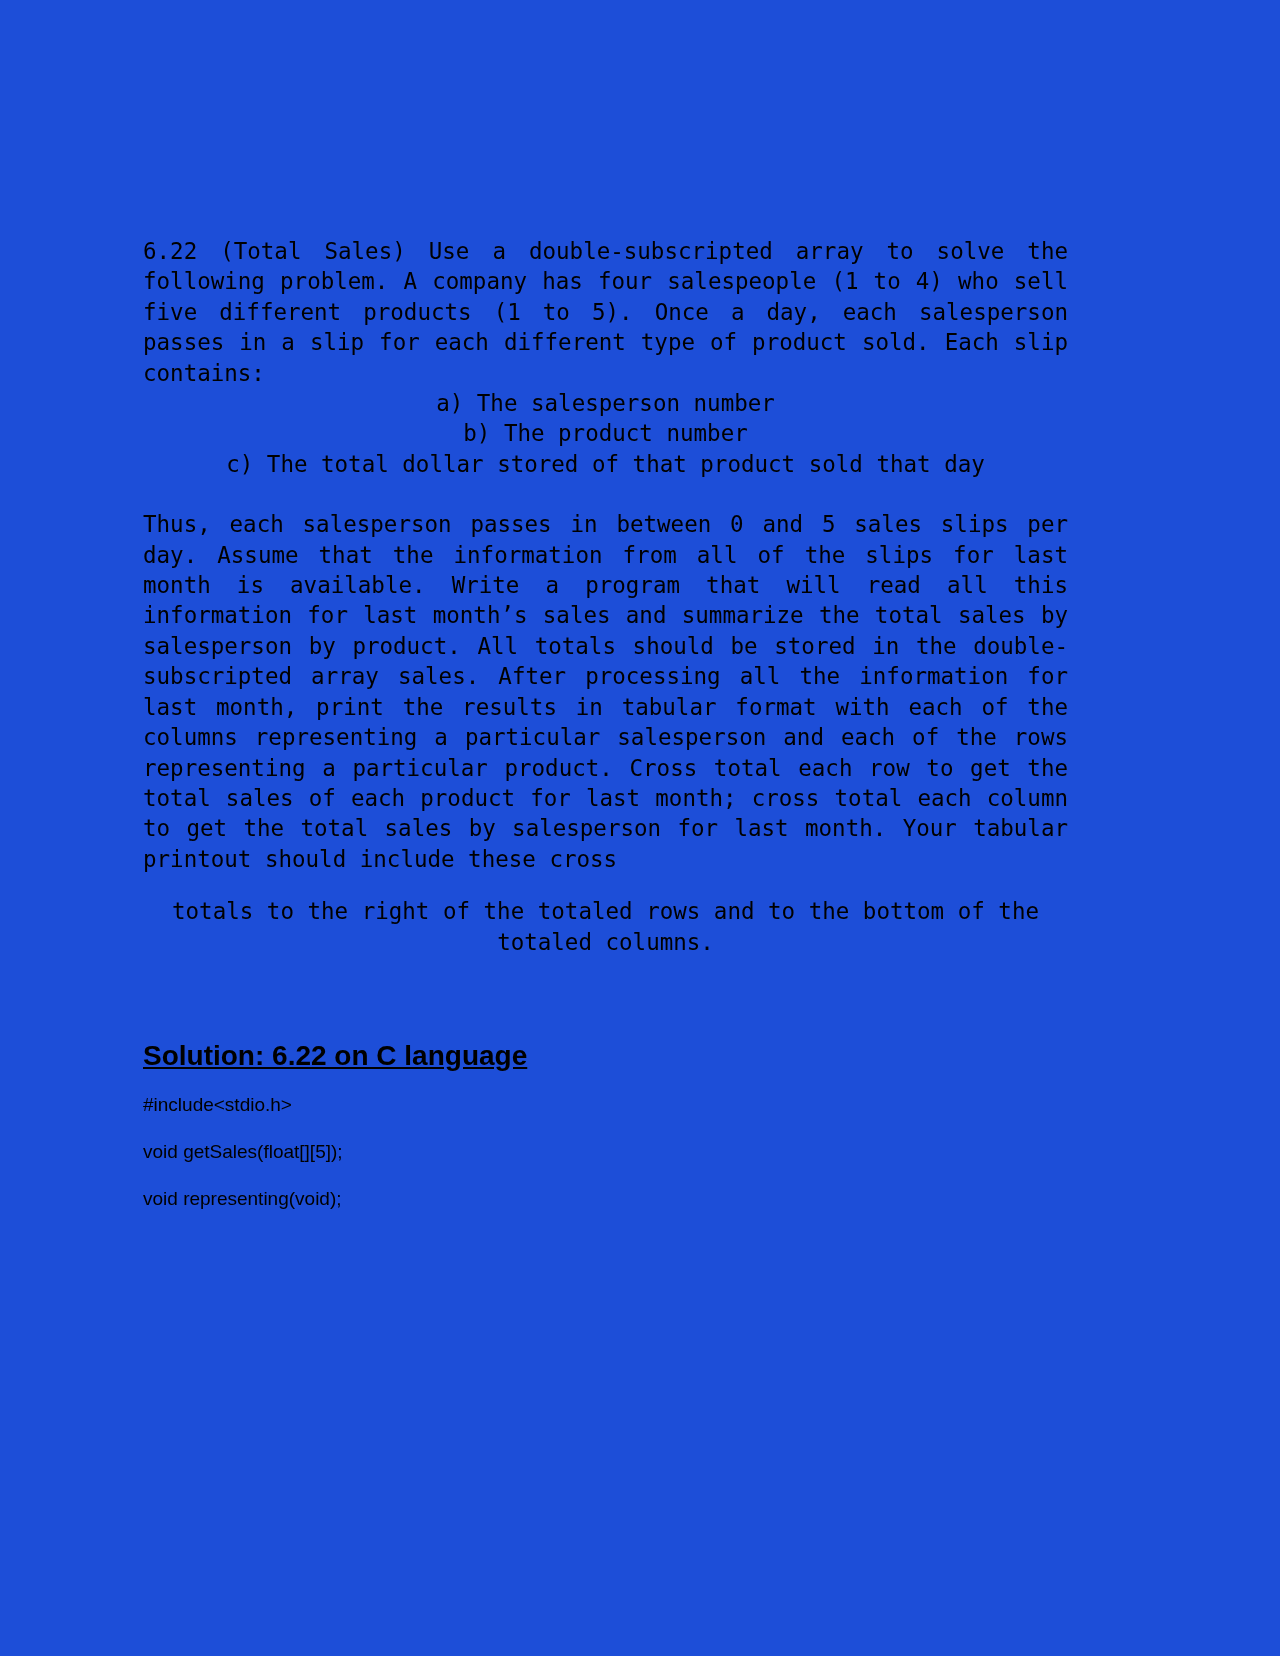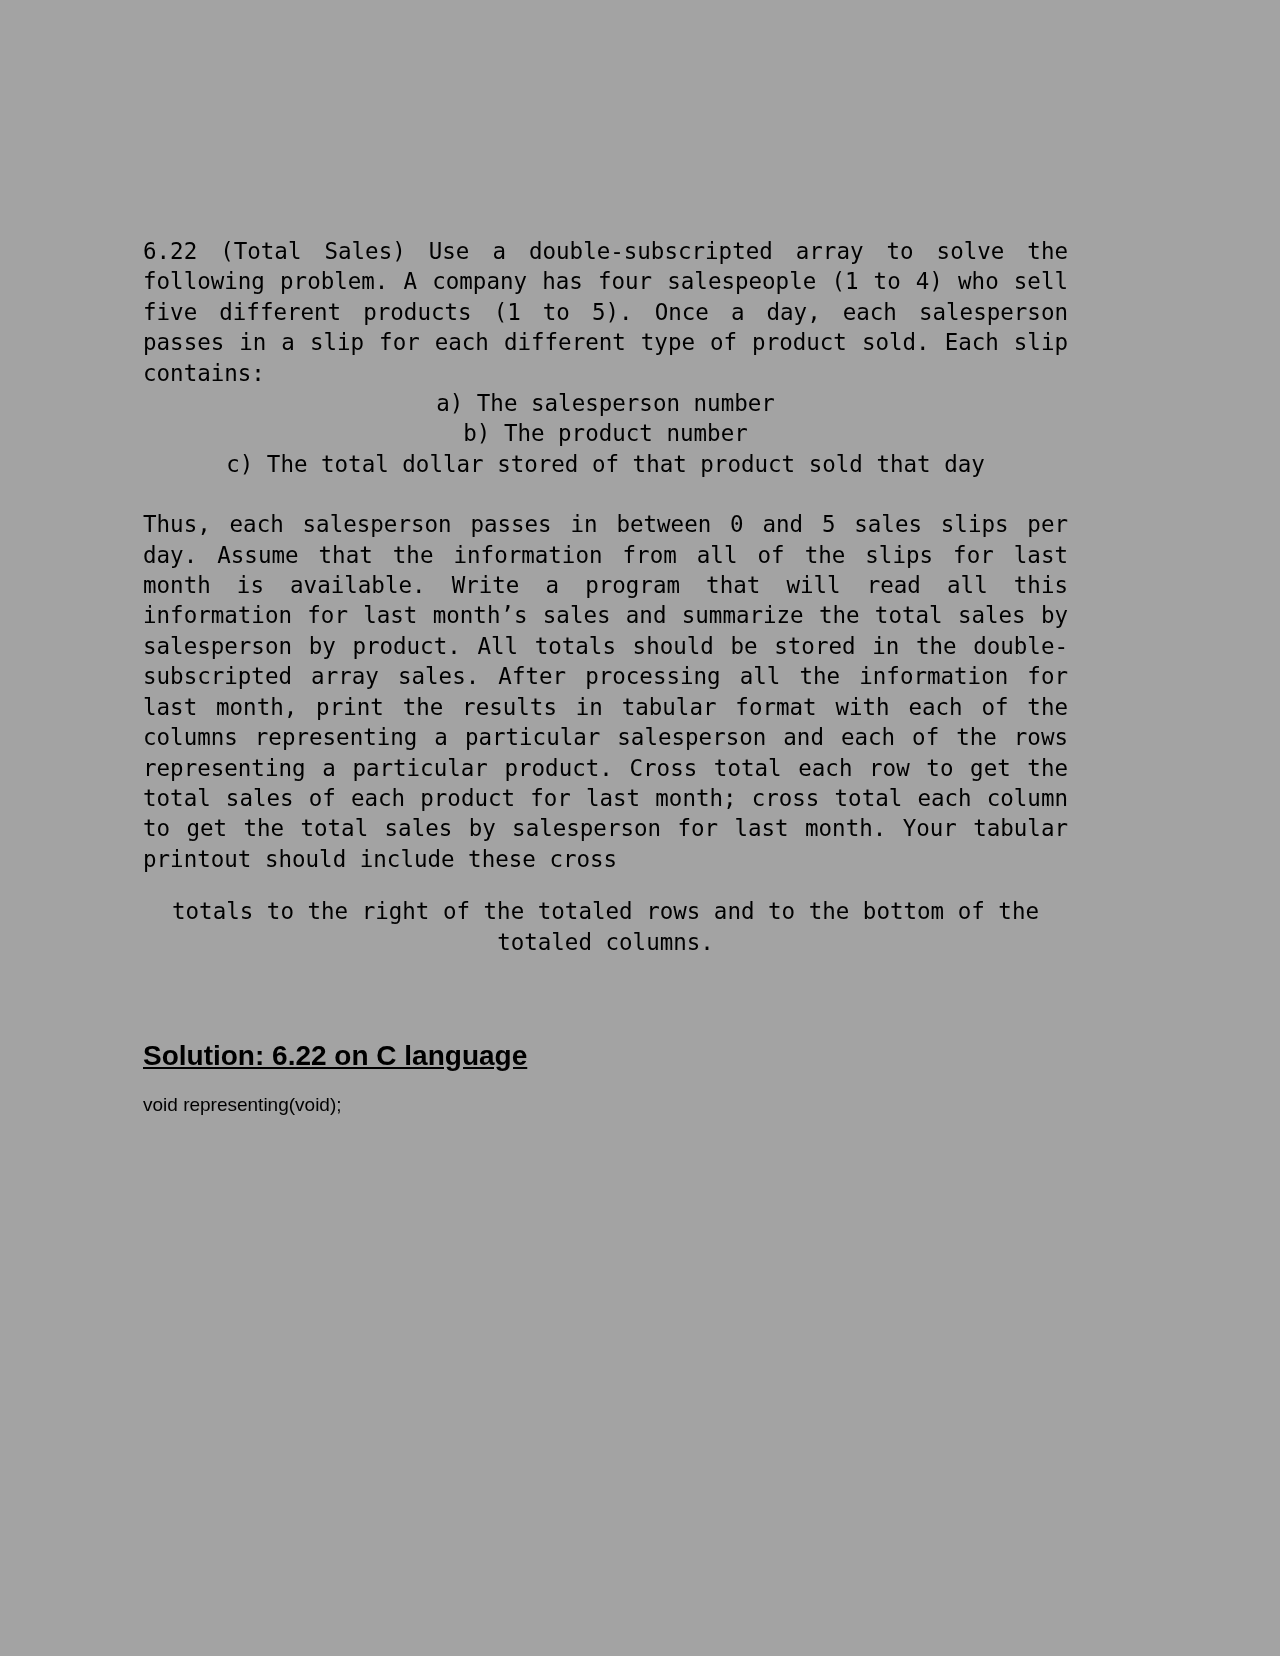--- a/index.html
+++ b/index.html
@@ -13,21 +13,21 @@
     position: relative;
     font-family: "Liberation Sans", sans-serif;
     color: #000000;
   }
   .page {
     position: absolute;
     left: 0;
     top: 0;
     width: 1280px;
     height: 1656px;
-    background: #a3a3a3;
+    background: #1d4ed8;
     box-sizing: border-box;
   }
   .content {
     position: absolute;
     left: 143px;
     top: 236px;
     width: 925px;
   }
   .mono-block {
     font-family: "DejaVu Sans Mono", "Liberation Mono", monospace;
@@ -81,17 +81,19 @@
       <p class="no-justify">c) The total dollar stored of that product sold that day</p>
       <div class="para-gap"></div>
       <p>Thus, each salesperson passes in between 0 and 5 sales slips per day. Assume that the information from all of the slips for last month is available. Write a program that will read all this information for last month’s sales and summarize the total sales by salesperson by product. All totals should be stored in the double-subscripted array sales. After processing all the information for last month, print the results in tabular format with each of the columns representing a particular salesperson and each of the rows representing a particular product. Cross total each row to get the total sales of each product for last month; cross total each column to get the total sales by salesperson for last month. Your tabular printout should include these cross</p>
       <div class="para-gap-small"></div>
       <p class="no-justify">totals to the right of the totaled rows and to the bottom of the totaled columns.</p>
     </div>
 
     <div class="solution-heading">Solution: 6.22 on C language</div>
 
     <div class="code-list">
+      <div class="code-line">#include&lt;stdio.h&gt;</div>
+      <div class="code-line">void getSales(float[][5]);</div>
       <div class="code-line">void representing(void);</div>
     </div>
 
   </div>
 </div>
 
 </body></html>

